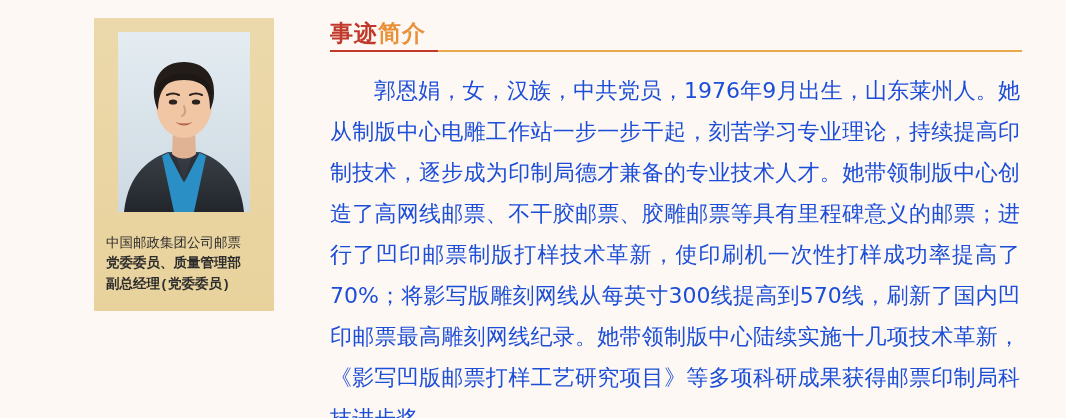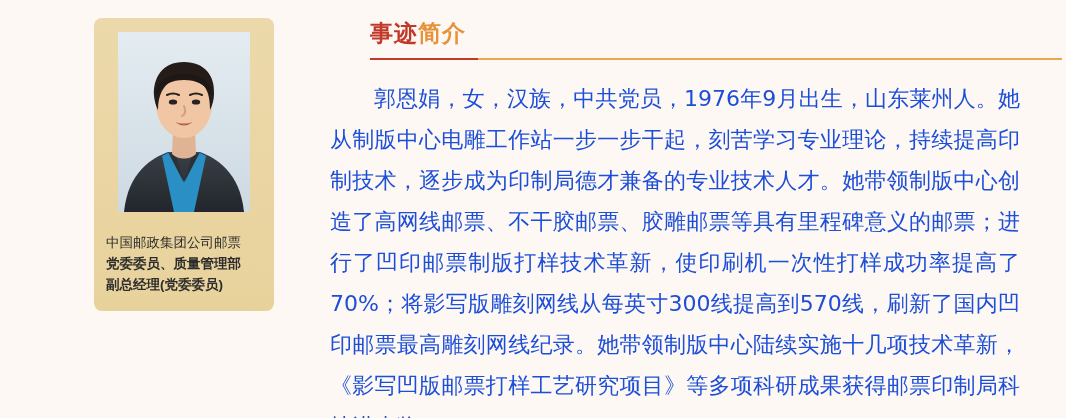--- a/index.html
+++ b/index.html
@@ -30,54 +30,53 @@
     padding-top: 18px;
     padding-left: 94px;
     box-sizing: border-box;
   }
   .profile-card {
     width: 180px;
     background: #ecd9a8;
     background: linear-gradient(180deg, #ecd9ab 0%, #e8d29c 100%);
     padding: 14px 12px 16px 12px;
     box-sizing: border-box;
-    border-radius: 8px;
+    border-radius: 1px;
   }
   .portrait {
     width: 132px;
     height: 180px;
     overflow: hidden;
     position: relative;
     background: #cfd8de;
     margin: 0 auto;
   }
   .portrait svg { display: block; }
   .profile-caption {
     margin-top: 20px;
     font-size: 13.5px;
     line-height: 21px;
     color: #2d2d2d;
     text-align: left;
     letter-spacing: 0px;
   }
   .profile-caption .line { display: block; white-space: nowrap; }
-  .profile-caption .strong { font-weight: bold; }
+  .profile-caption .strong { font-weight: bold; font-family: Liberation Mono, monospace; }
 
   
   .content-col {
     flex: 1 1 auto;
     padding: 18px 26px 0 30px;
     box-sizing: border-box;
     position: relative;
   }
   .heading-wrap {
     position: relative;
-    padding-bottom: 12px;
+    padding-bottom: 4px;
     margin-bottom: 18px;
-    margin-left: 40px;
   }
   .heading {
     font-size: 23px;
     font-weight: bold;
     letter-spacing: 1px;
     line-height: 30px;
     font-family: "DejaVu Sans", "Liberation Sans", sans-serif;
   }
   .heading .seg-a { color: #c0392b; }
   .heading .seg-b { color: #e8913a; }

